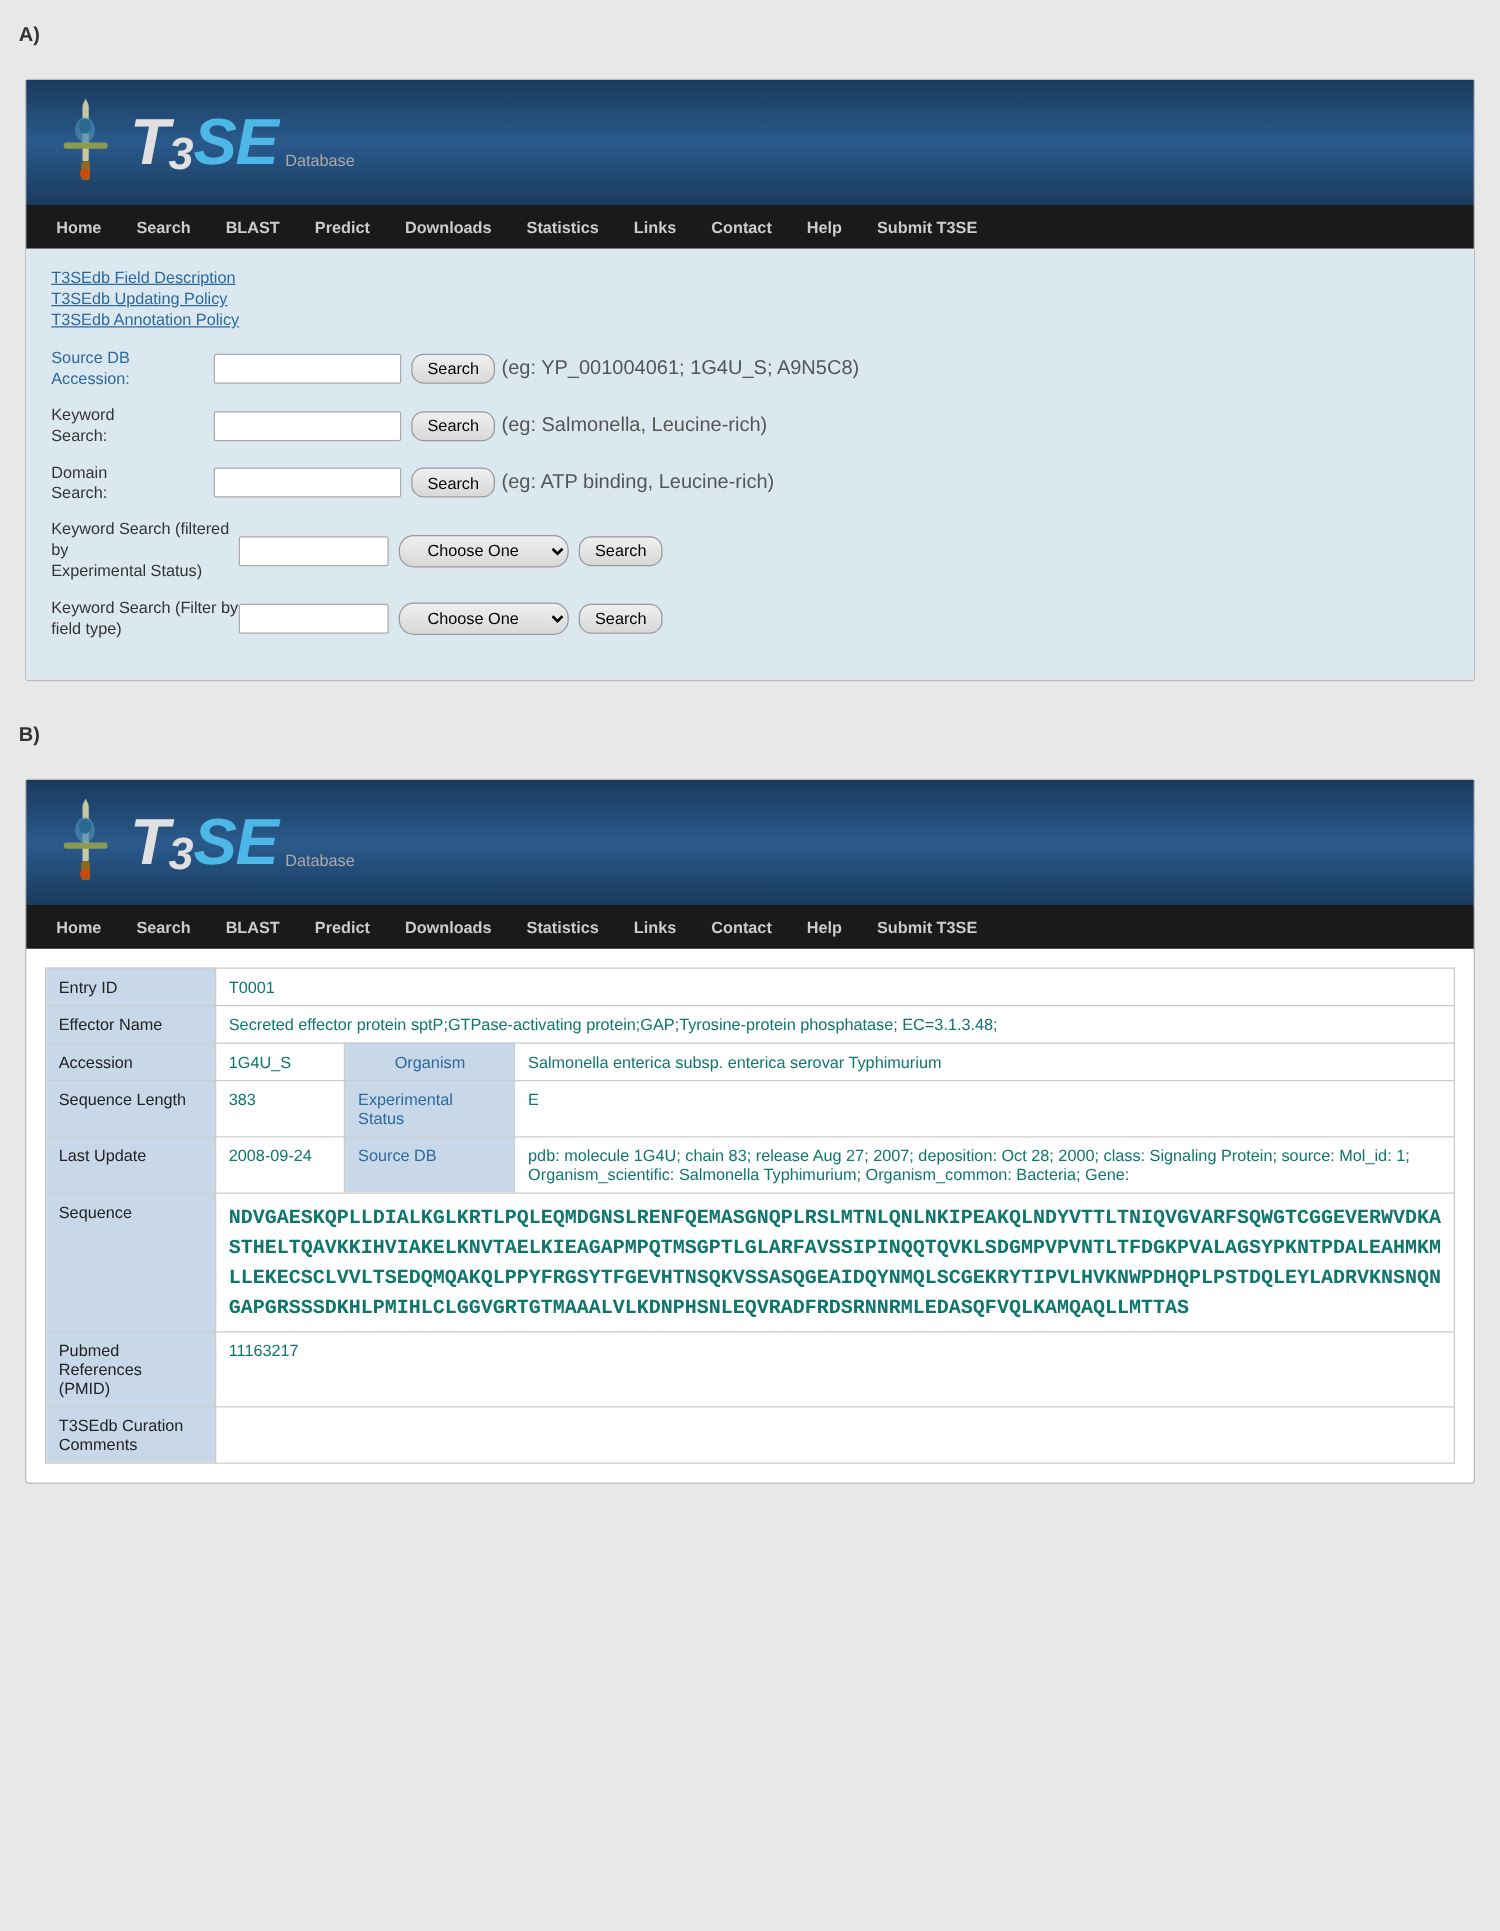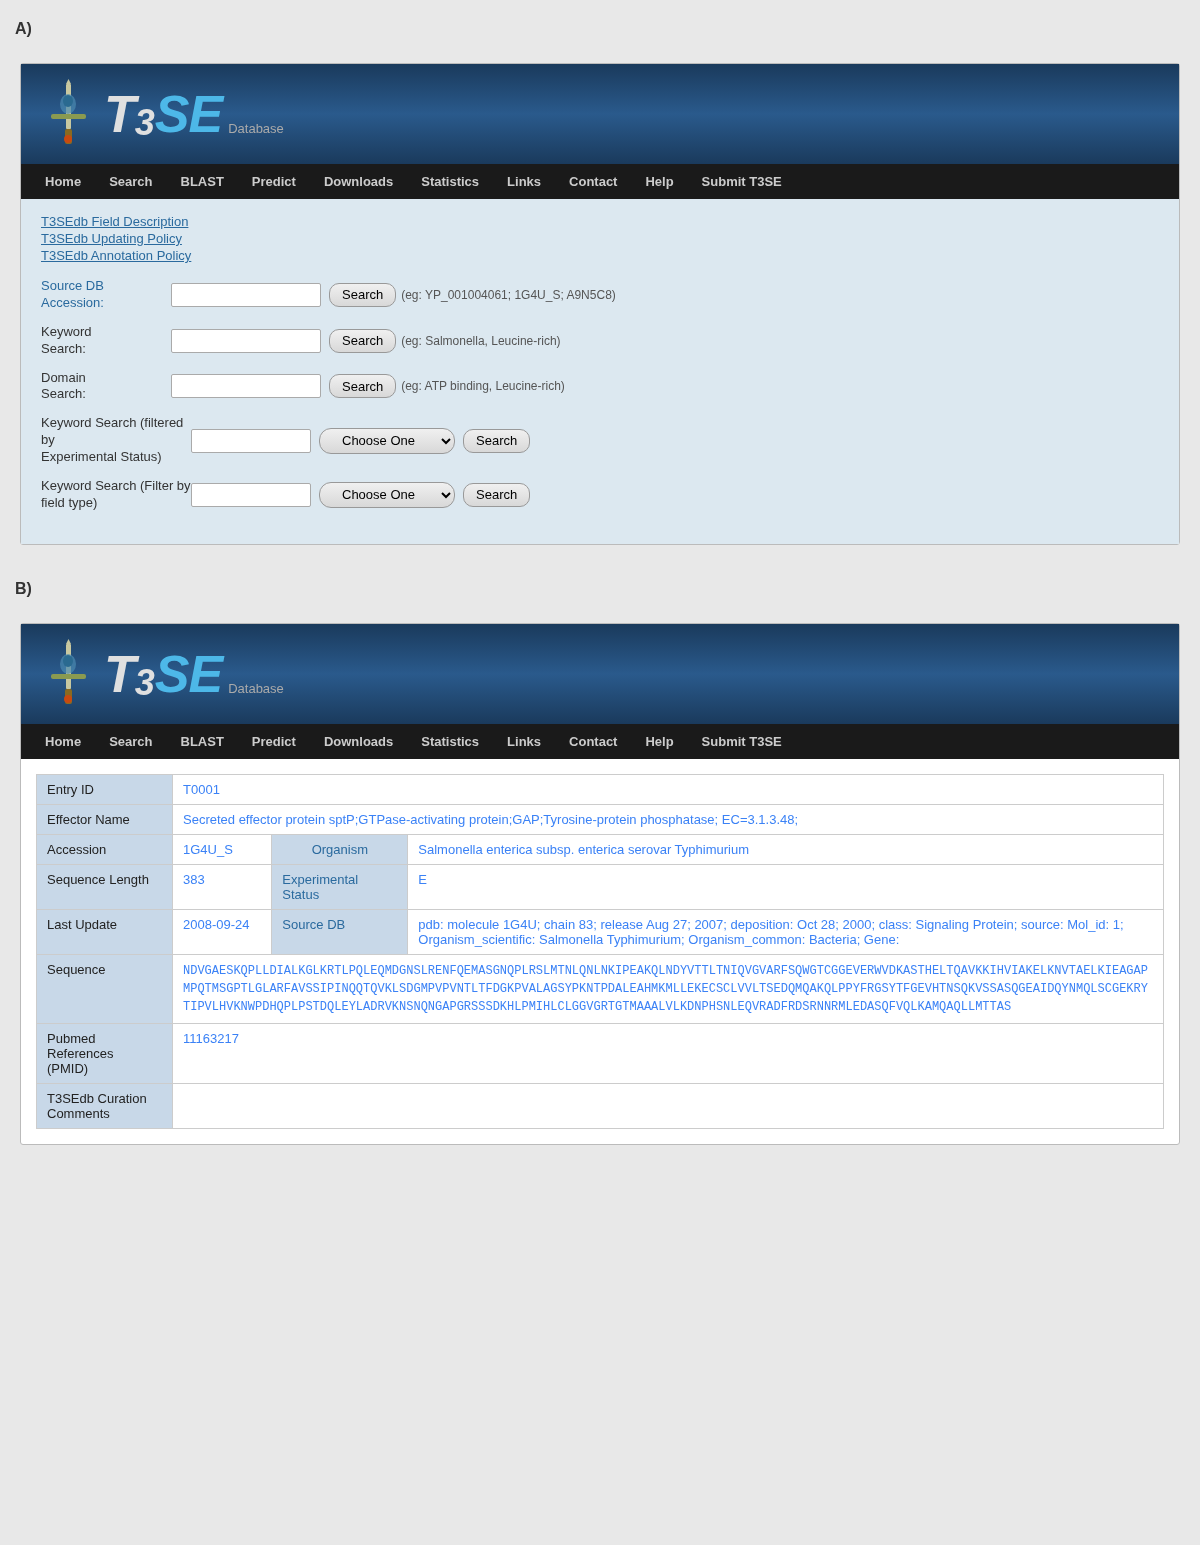--- a/index.html
+++ b/index.html
@@ -105,21 +105,21 @@
       padding: 3px 12px;
       font-size: 13px;
       cursor: pointer;
       border-radius: 10px;
       margin-left: 8px;
       height: 24px;
     }
 
     .hint-text {
       color: #555;
-      font-size: 12px;
+      font-size: 16px;
       margin-left: 5px;
     }
 
     .choose-select {
       border: 1px solid #999;
       background: linear-gradient(to bottom, #f0f0f0, #d8d8d8);
       padding: 2px 18px;
       font-size: 13px;
       height: 26px;
       border-radius: 12px;
@@ -144,28 +144,29 @@
     .detail-label {
       background: #c8d8e8;
       font-weight: normal;
       color: #222;
       width: 136px;
       vertical-align: top;
     }
 
     .detail-value {
       background: #fff;
-      color: #3b82f6;
+      color: #0f766e;
     }
 
     .sequence-text {
       font-family: 'Courier New', monospace;
-      font-size: 12px;
+      font-size: 16px;
       word-break: break-all;
       line-height: 1.5;
+      font-weight: bold;
     }
 
   </style>
 </head>
 <body>
 
 <div style="padding: 10px 15px 5px 15px;">
   <div class="section-label">A)</div>
 </div>
 

